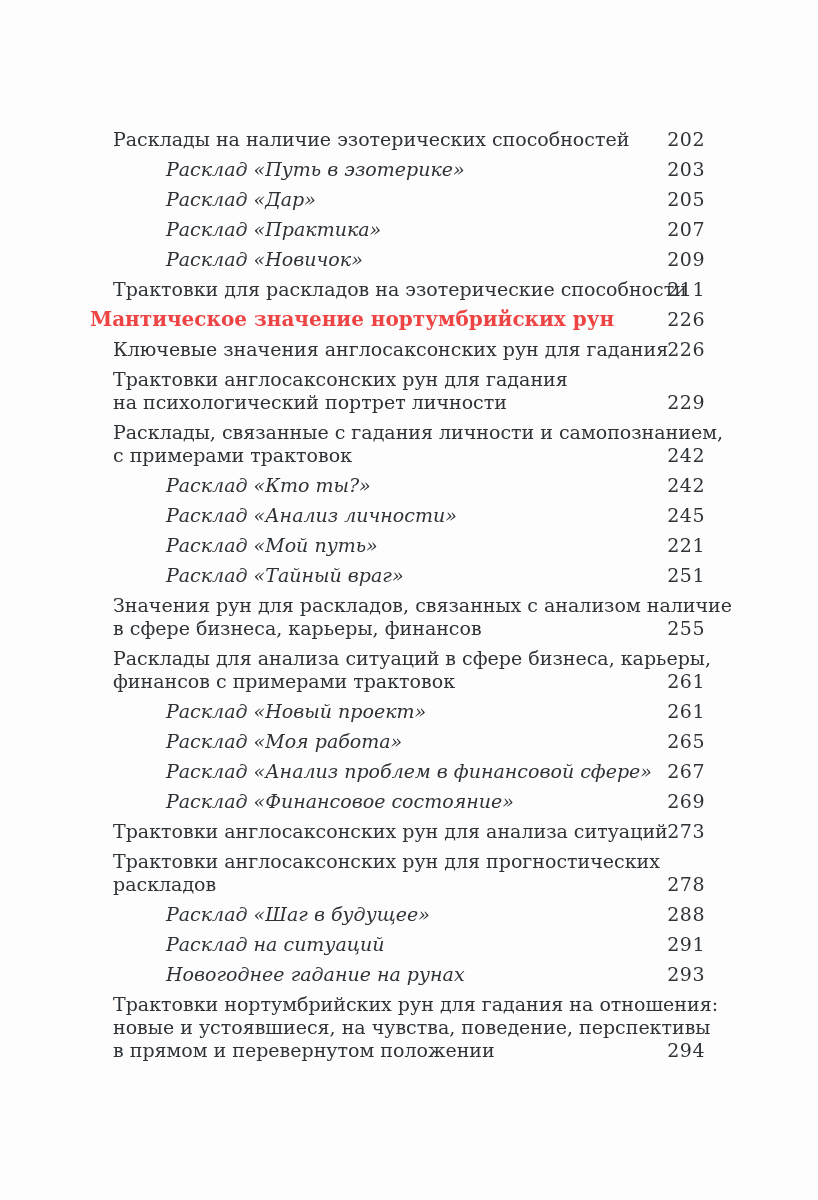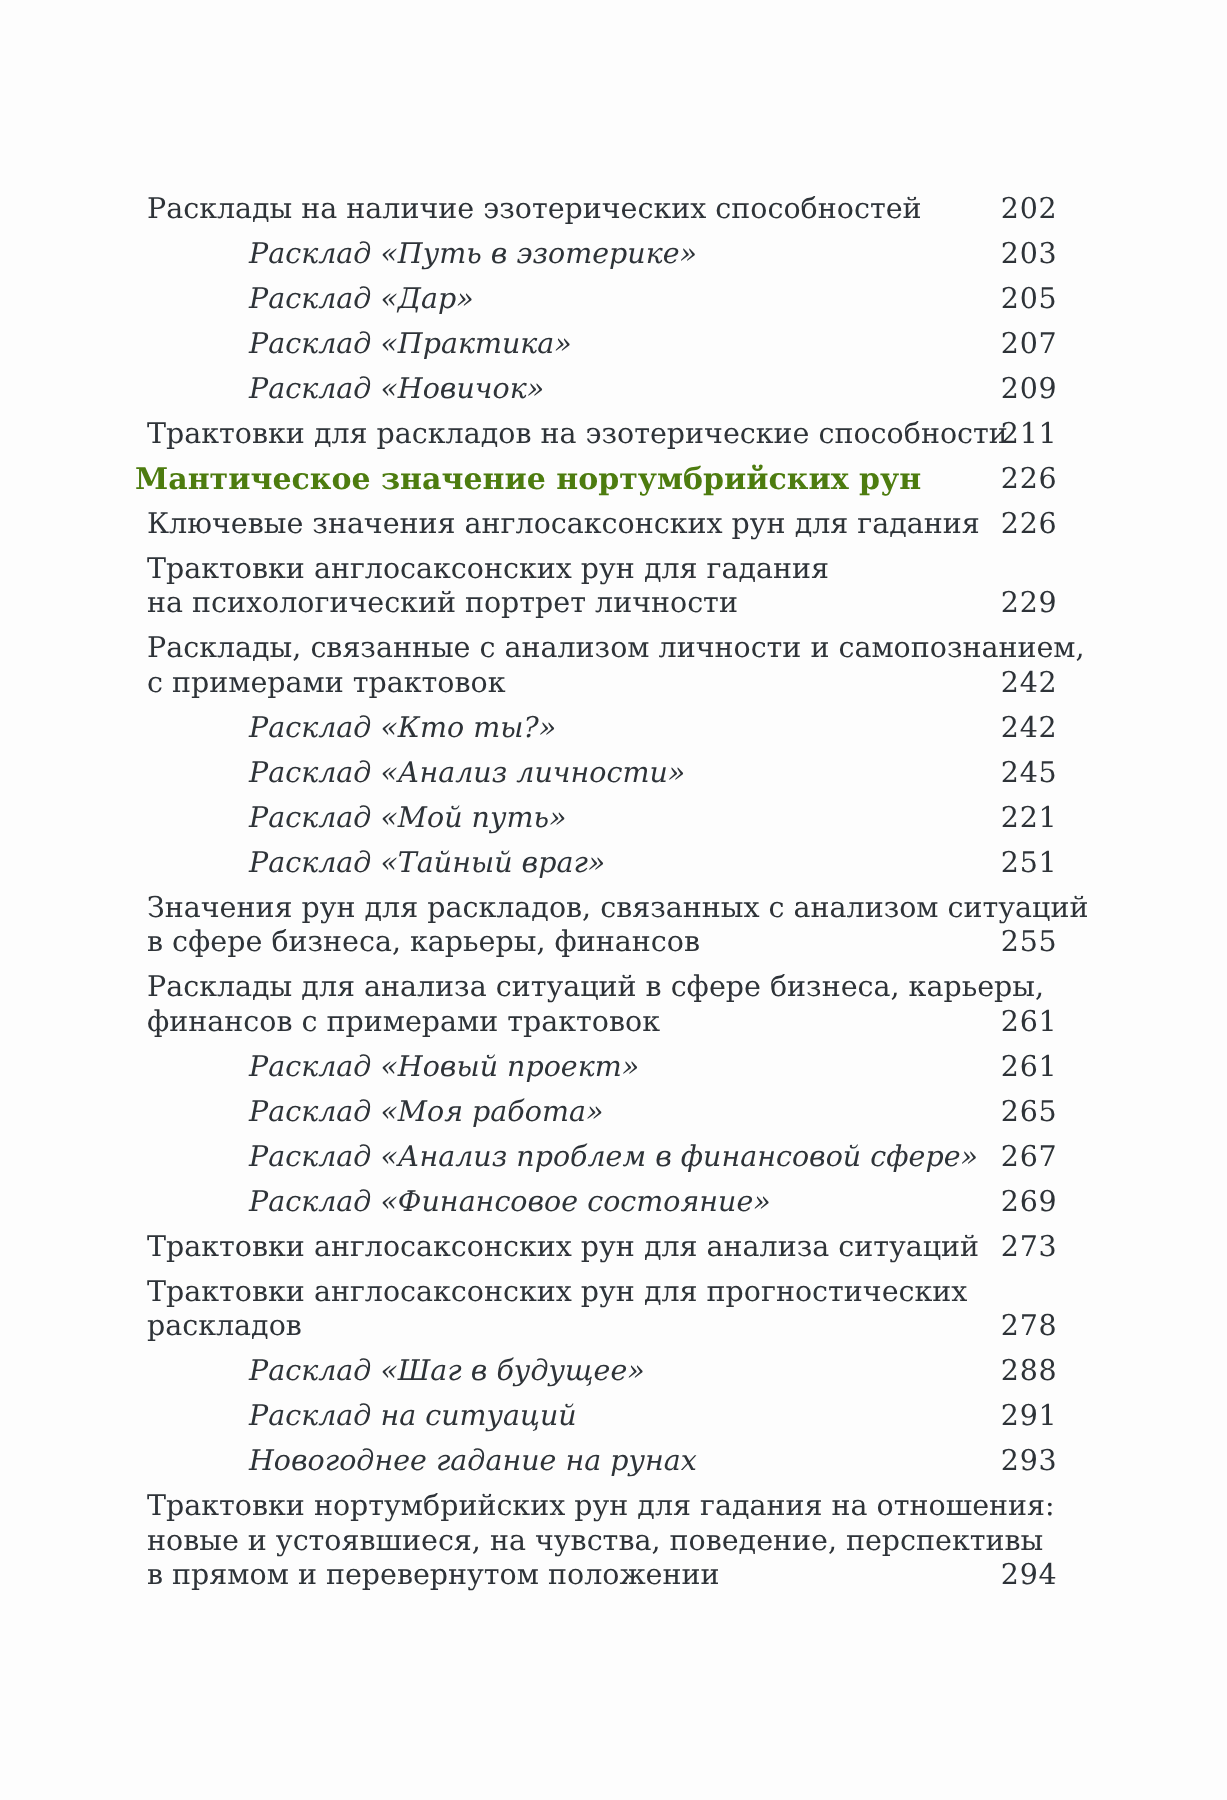--- a/index.html
+++ b/index.html
@@ -43,25 +43,25 @@
     font-style: normal;
     letter-spacing: 0.5px;
   }
   
   .entry.kind-section {
     margin-top: 7px;
   }
   .entry.kind-section .title {
     font-weight: bold;
     font-size: 20px;
-    color: #4d7c0f;
+    color: #ef4444;
   }
   
   .entry.kind-sub {
-    margin-left: 8px;
+    margin-left: 23px;
   }
   
   .entry.kind-spread {
     margin-left: 76px;
   }
   .entry.kind-spread .title {
     font-style: italic;
   }
 </style>
 </head>
@@ -128,21 +128,21 @@
   <div class="entry kind-sub">
     <div class="title">
           <span class="line">Трактовки англосаксонских рун для гадания</span>
           <span class="line">на психологический портрет личности</span>
         </div>
     <div class="pagenum">229</div>
   </div>
 
   <div class="entry kind-sub">
     <div class="title">
-          <span class="line">Расклады, связанные с анализом личности и самопознанием,</span>
+          <span class="line">Расклады, связанные с гадания личности и самопознанием,</span>
           <span class="line">с примерами трактовок</span>
         </div>
     <div class="pagenum">242</div>
   </div>
 
   <div class="entry kind-spread">
     <div class="title">
           <span class="line">Расклад «Кто ты?»</span>
         </div>
     <div class="pagenum">242</div>
@@ -164,21 +164,21 @@
 
   <div class="entry kind-spread">
     <div class="title">
           <span class="line">Расклад «Тайный враг»</span>
         </div>
     <div class="pagenum">251</div>
   </div>
 
   <div class="entry kind-sub">
     <div class="title">
-          <span class="line">Значения рун для раскладов, связанных с анализом ситуаций</span>
+          <span class="line">Значения рун для раскладов, связанных с анализом наличие</span>
           <span class="line">в сфере бизнеса, карьеры, финансов</span>
         </div>
     <div class="pagenum">255</div>
   </div>
 
   <div class="entry kind-sub">
     <div class="title">
           <span class="line">Расклады для анализа ситуаций в сфере бизнеса, карьеры,</span>
           <span class="line">финансов с примерами трактовок</span>
         </div>

